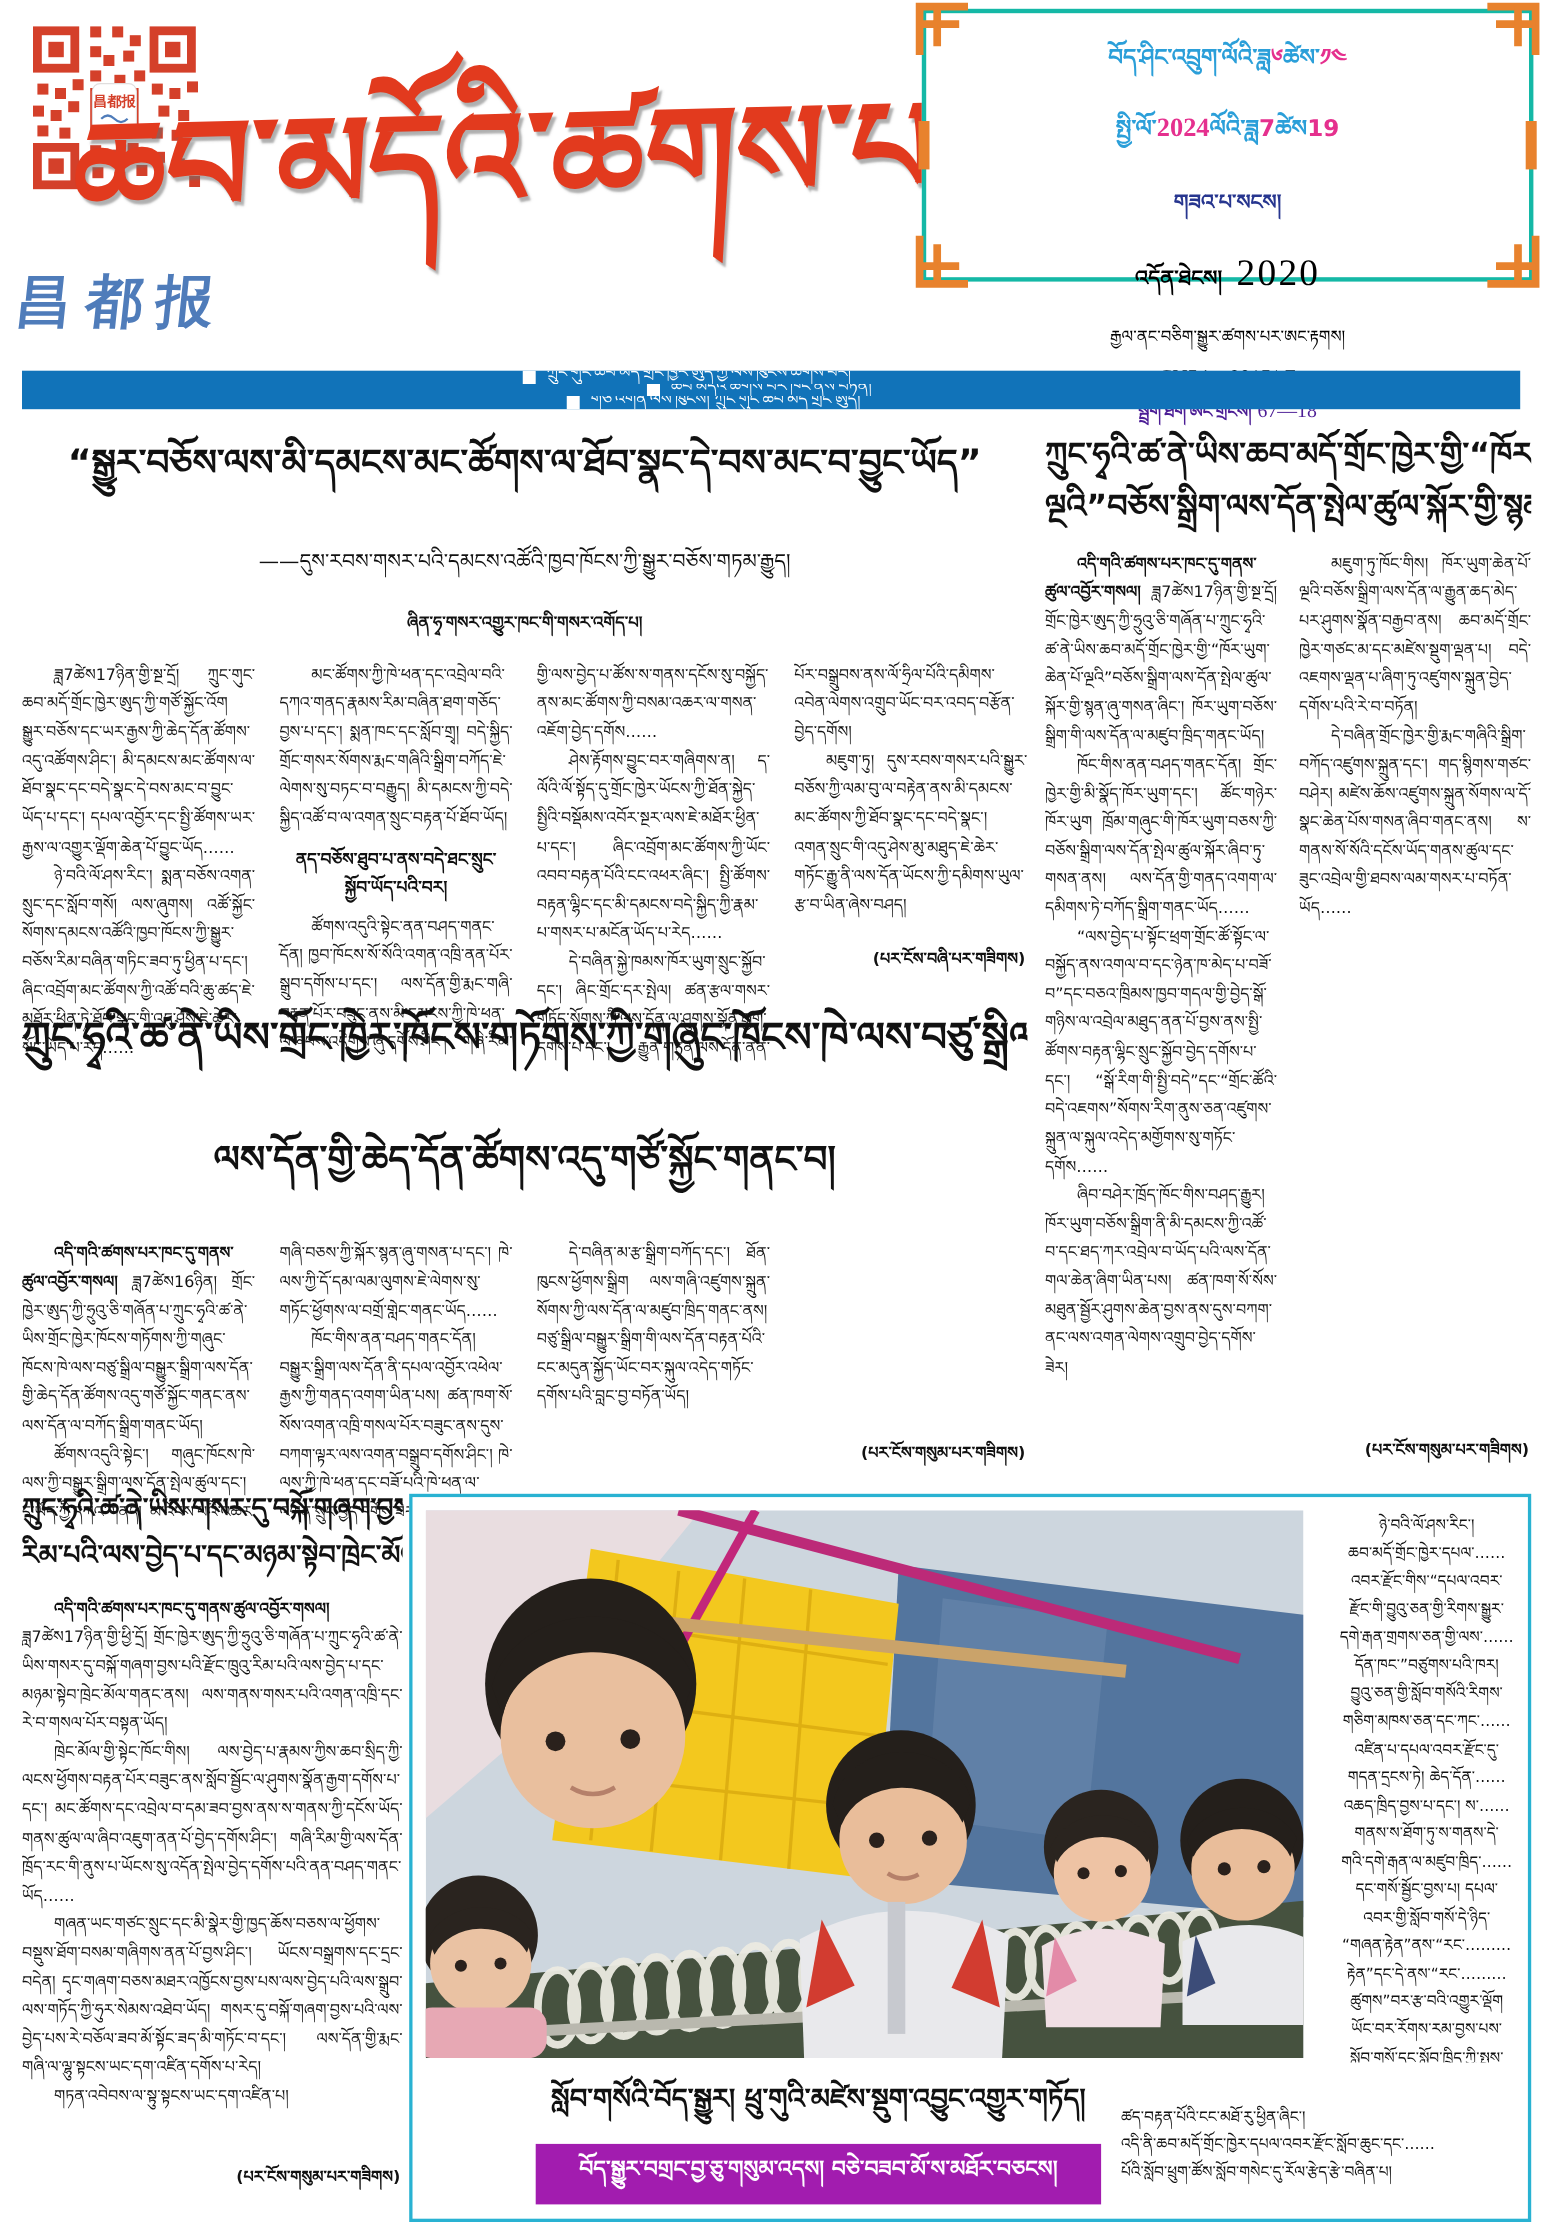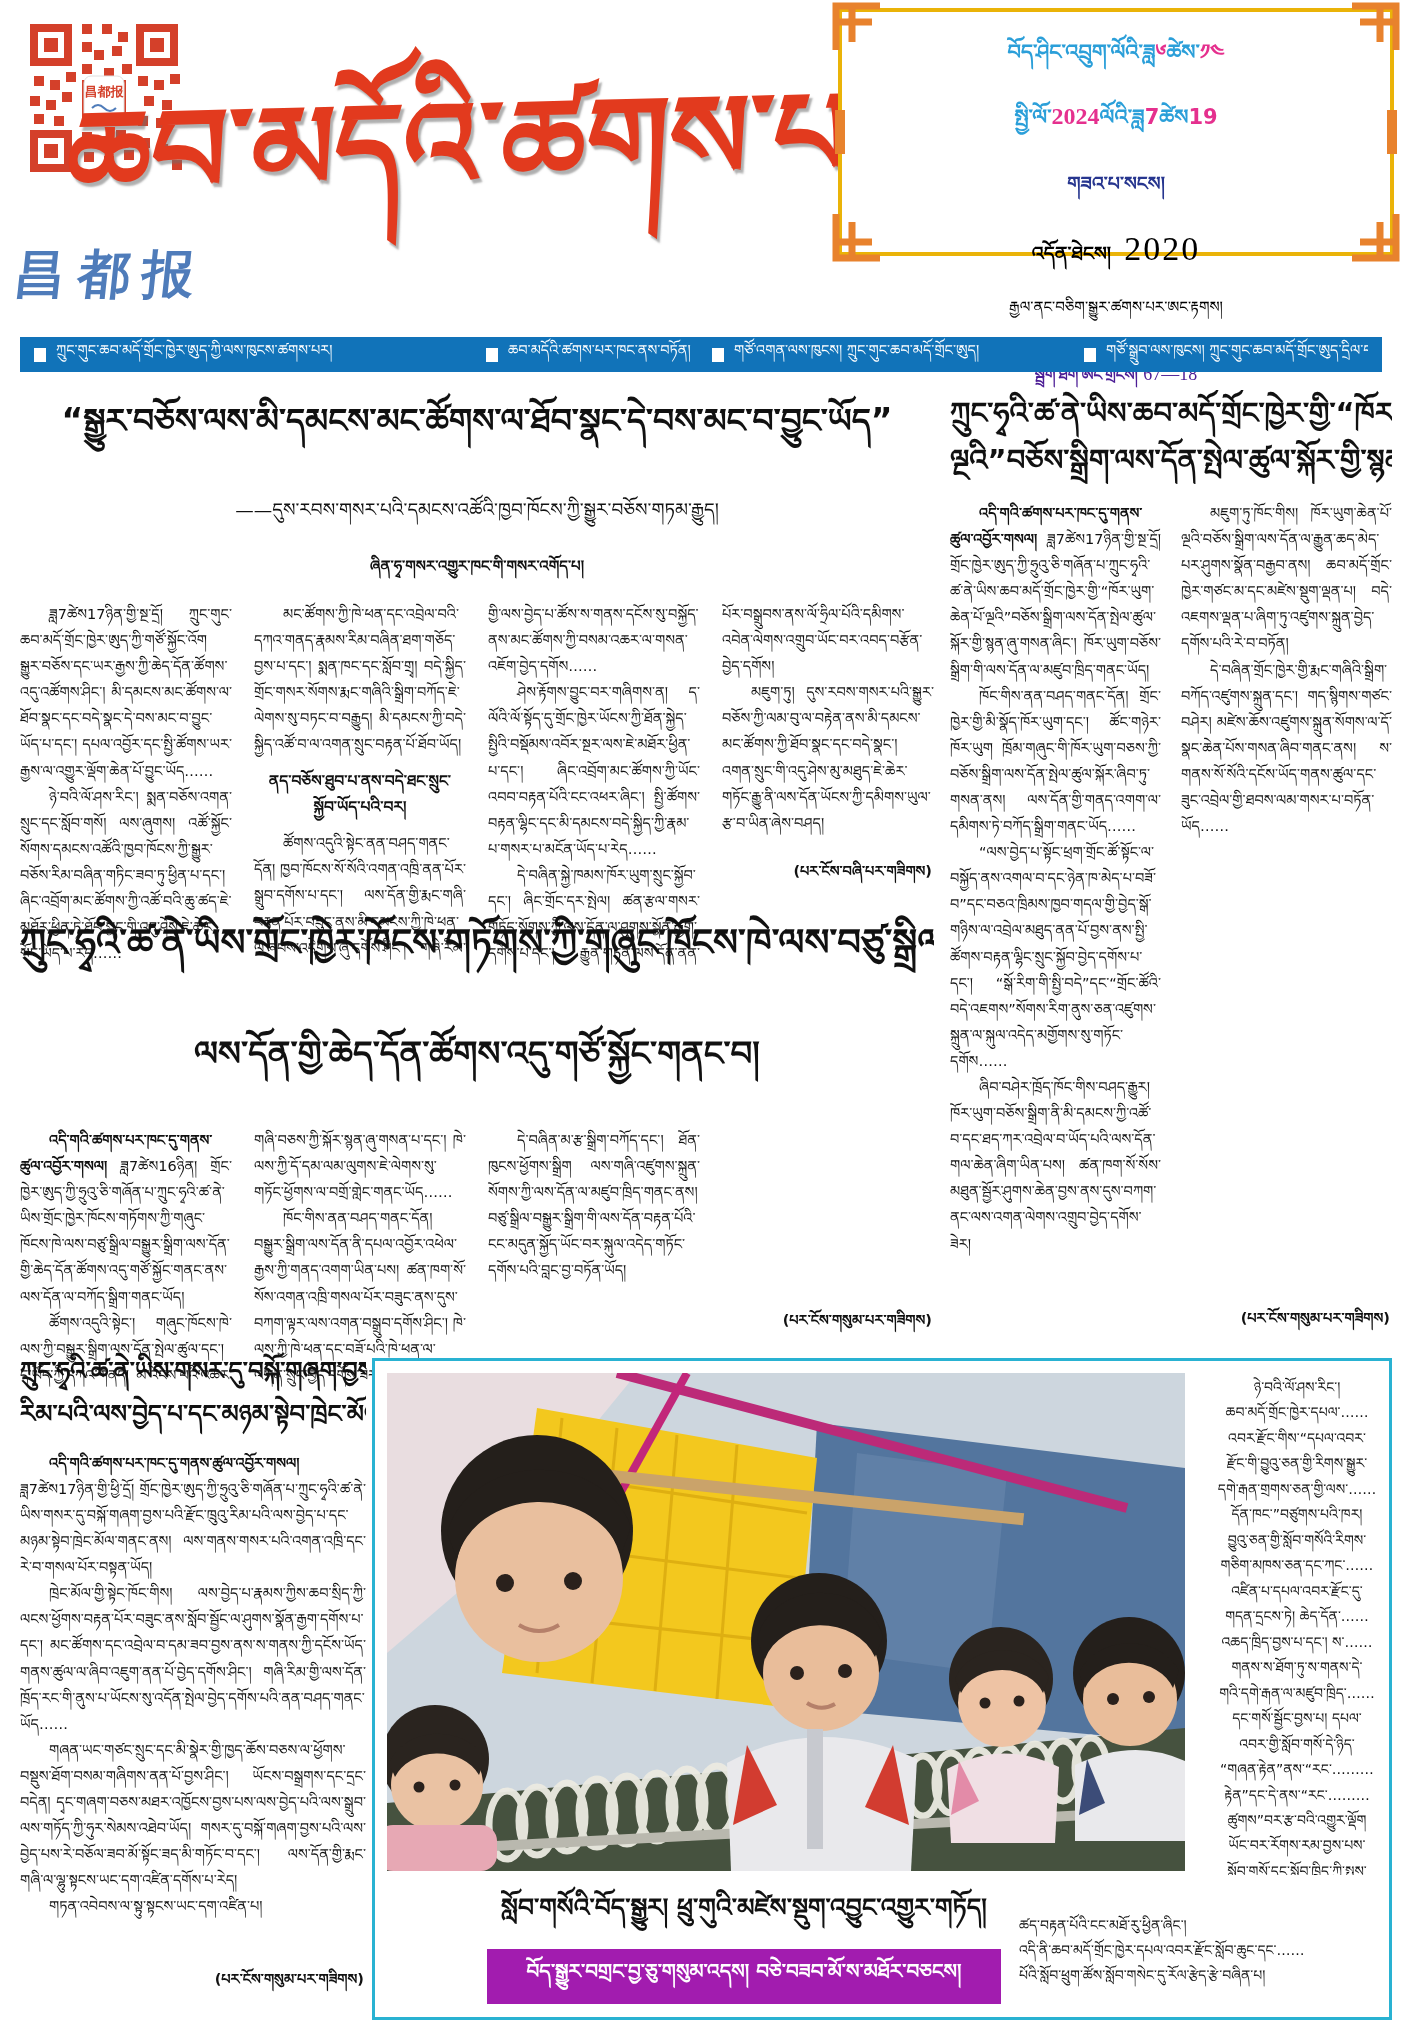--- a/index.html
+++ b/index.html
@@ -21,21 +21,21 @@
     overflow:visible;
   }
   .masthead span{
     font-size:118px;font-weight:700;color:#e23a1e;white-space:nowrap;
     transform:rotate(-1.5deg) skewX(-5deg);
     text-shadow:3px 4px 2px rgba(110,110,110,.55);
     line-height:1;
   }
   .infobox{
     left:838px;top:8px;width:556px;height:248px;background:#fff;
-    border:4px solid #eab308;box-sizing:border-box;text-align:center;
+    border:4px solid #14b8a6;box-sizing:border-box;text-align:center;
   }
   .infobox .knot{position:absolute;width:52px;height:52px;}
   .knot.tl{left:-14px;top:-14px;}
   .knot.tr{right:-14px;top:-14px;transform:scaleX(-1);}
   .knot.bl{left:-14px;bottom:-14px;transform:scaleY(-1);}
   .knot.br{right:-14px;bottom:-14px;transform:scale(-1,-1);}
   .edge-tab{position:absolute;background:#e8822d;}
   .edge-tab.left{left:-7px;top:50%;margin-top:-22px;width:10px;height:44px;}
   .edge-tab.right{right:-7px;top:50%;margin-top:-22px;width:10px;height:44px;}
   .ib-line1{margin-top:16px;font-size:21px;color:#2b9fd9;font-weight:700;}
@@ -46,21 +46,21 @@
   .ib-issue{margin-top:14px;font-size:19px;color:#000;font-weight:700;}
   .ib-issue .big{font-family:"Liberation Serif",serif;font-size:34px;font-weight:400;letter-spacing:2px;}
   .ib-serial{margin-top:4px;font-size:15px;color:#000;}
   .ib-cn{margin-top:2px;font-family:"Liberation Serif",serif;font-size:19px;color:#000;}
   .ib-postal{margin-top:2px;font-size:15px;color:#4c1d95;font-weight:700;}
   .ib-postal .num{font-family:"Liberation Serif",serif;font-weight:400;font-size:18px;}
 
   
   .navbar{
     left:20px;top:337px;width:1362px;height:35px;background:#1173b9;
-    display:flex;align-items:center;box-sizing:border-box;padding:0 14px;
+    display:flex;align-items:center;box-sizing:border-box;padding:0 14px;flex-direction:column;
   }
   .nav-item{display:flex;align-items:center;color:#fff;font-size:14.5px;white-space:nowrap;overflow:hidden;}
   .nav-item .bullet{width:12px;height:14px;background:#fff;margin-right:10px;flex:none;}
   .nav-item.n1{width:452px;}
   .nav-item.n2{width:226px;}
   .nav-item.n3{width:372px;}
   .nav-item.n4{flex:1;}
 
   
   .para{margin:0;text-indent:2em;font-size:14.5px;line-height:1.8;text-align:justify;}

